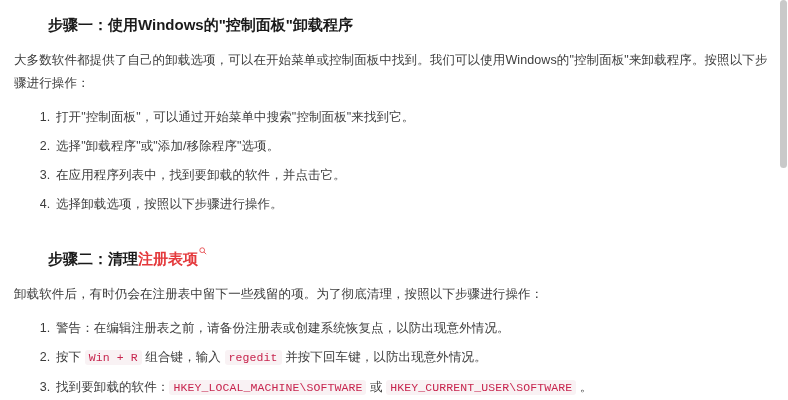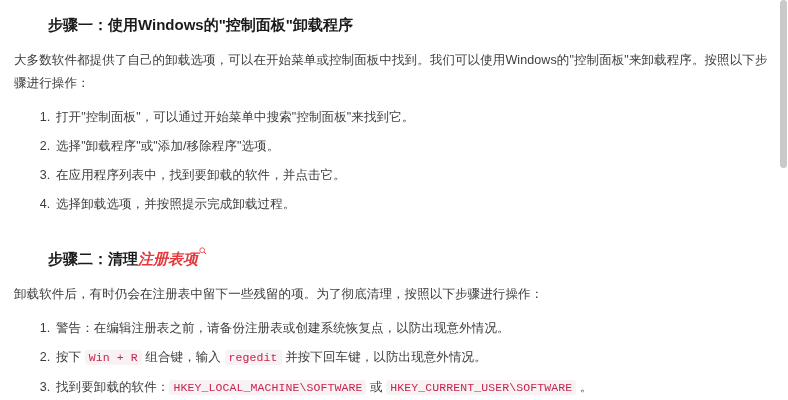--- a/index.html
+++ b/index.html
@@ -49,21 +49,20 @@
     color: #3c3c3c;
     margin: 0 0 9px 0;
     padding-left: 2px;
     letter-spacing: 0.1px;
   }
   .link-red {
     color: #e4393c;
     text-decoration: none;
     position: relative;
     padding-right: 9px;
-    font-style: italic;
   }
   .link-red .magnifier {
     position: absolute;
     right: 0;
     top: -3px;
     width: 8px;
     height: 8px;
   }
   .code {
     font-family: "Liberation Mono", monospace;
@@ -101,21 +100,21 @@
   <h2 class="section-title">
     <span class="prefix">步骤一：</span><span>使用Windows的"控制面板"卸载程序</span>
   </h2>
 
   <p class="para">大多数软件都提供了自己的卸载选项，可以在开始菜单或控制面板中找到。我们可以使用Windows的"控制面板"来卸载程序。按照以下步骤进行操作：</p>
 
   <ol class="steps">
     <li>打开"控制面板"，可以通过开始菜单中搜索"控制面板"来找到它。</li>
     <li>选择"卸载程序"或"添加/移除程序"选项。</li>
     <li>在应用程序列表中，找到要卸载的软件，并点击它。</li>
-    <li>选择卸载选项，并按照提示完成卸载过程。</li>
+    <li>选择卸载选项，按照以下步骤进行操作。</li>
   </ol>
 
   <div class="spacer-gap"></div>
 
   <h2 class="section-title">
     <span class="prefix">步骤二：</span><span>清理</span><a class="link-red" href="#"><span>注册表项</span><svg class="magnifier" viewBox="0 0 10 10">
           <circle cx="4" cy="4" r="3" fill="none" stroke="#e4393c" stroke-width="1"></circle>
           <line x1="6.2" y1="6.2" x2="9" y2="9" stroke="#e4393c" stroke-width="1"></line>
         </svg></a>
   </h2>

